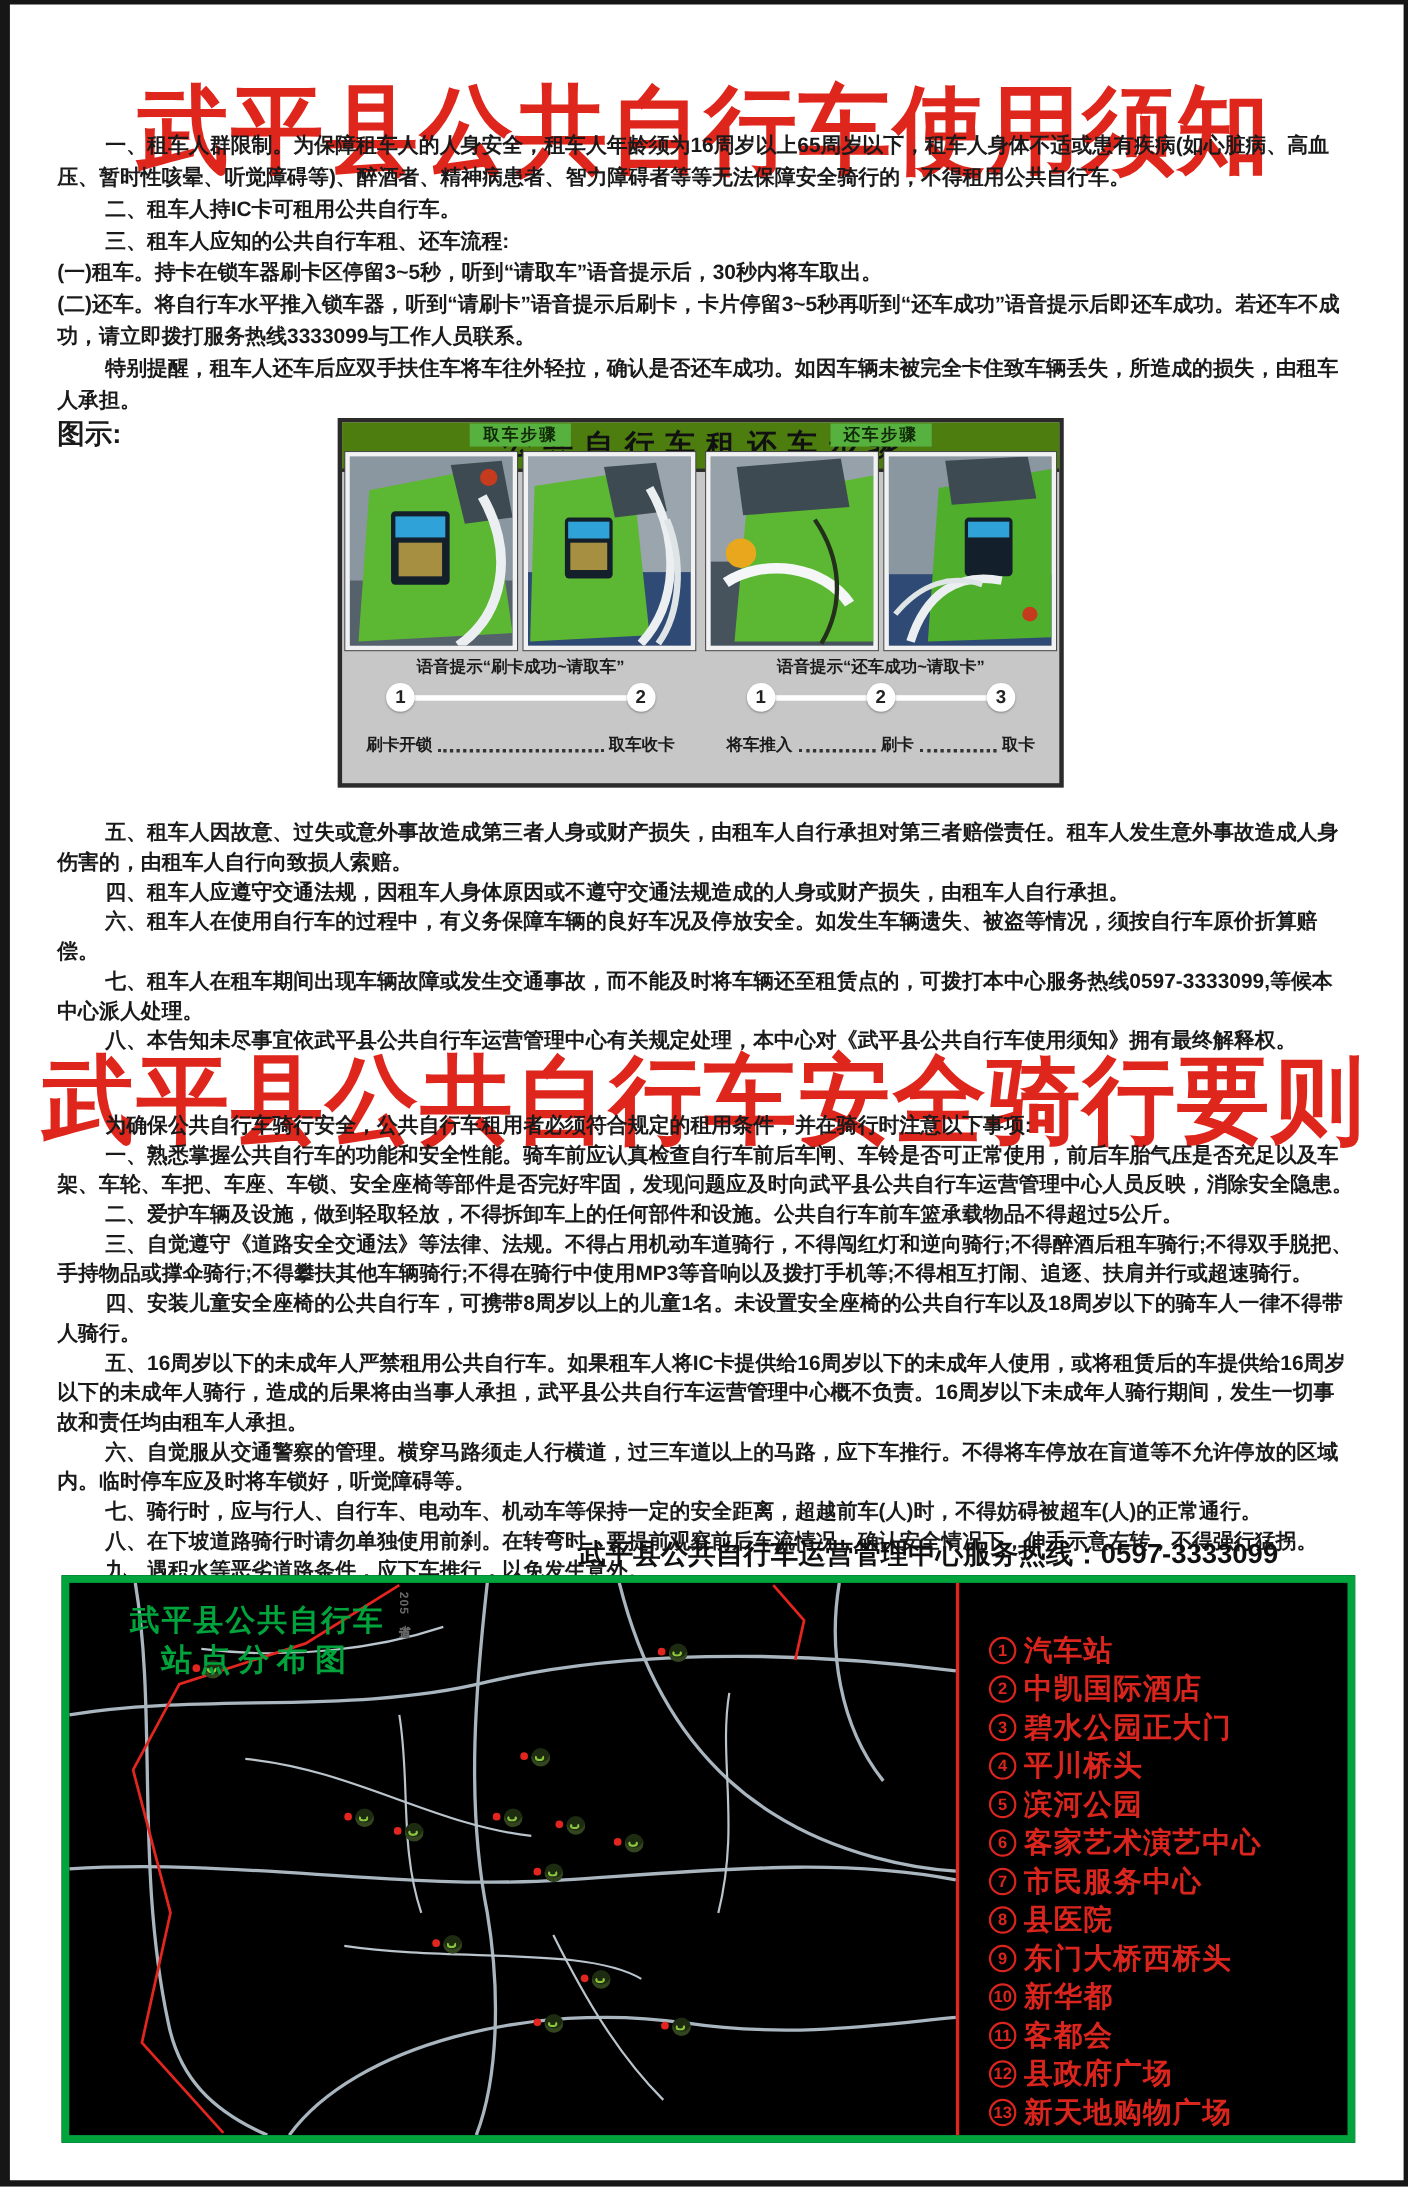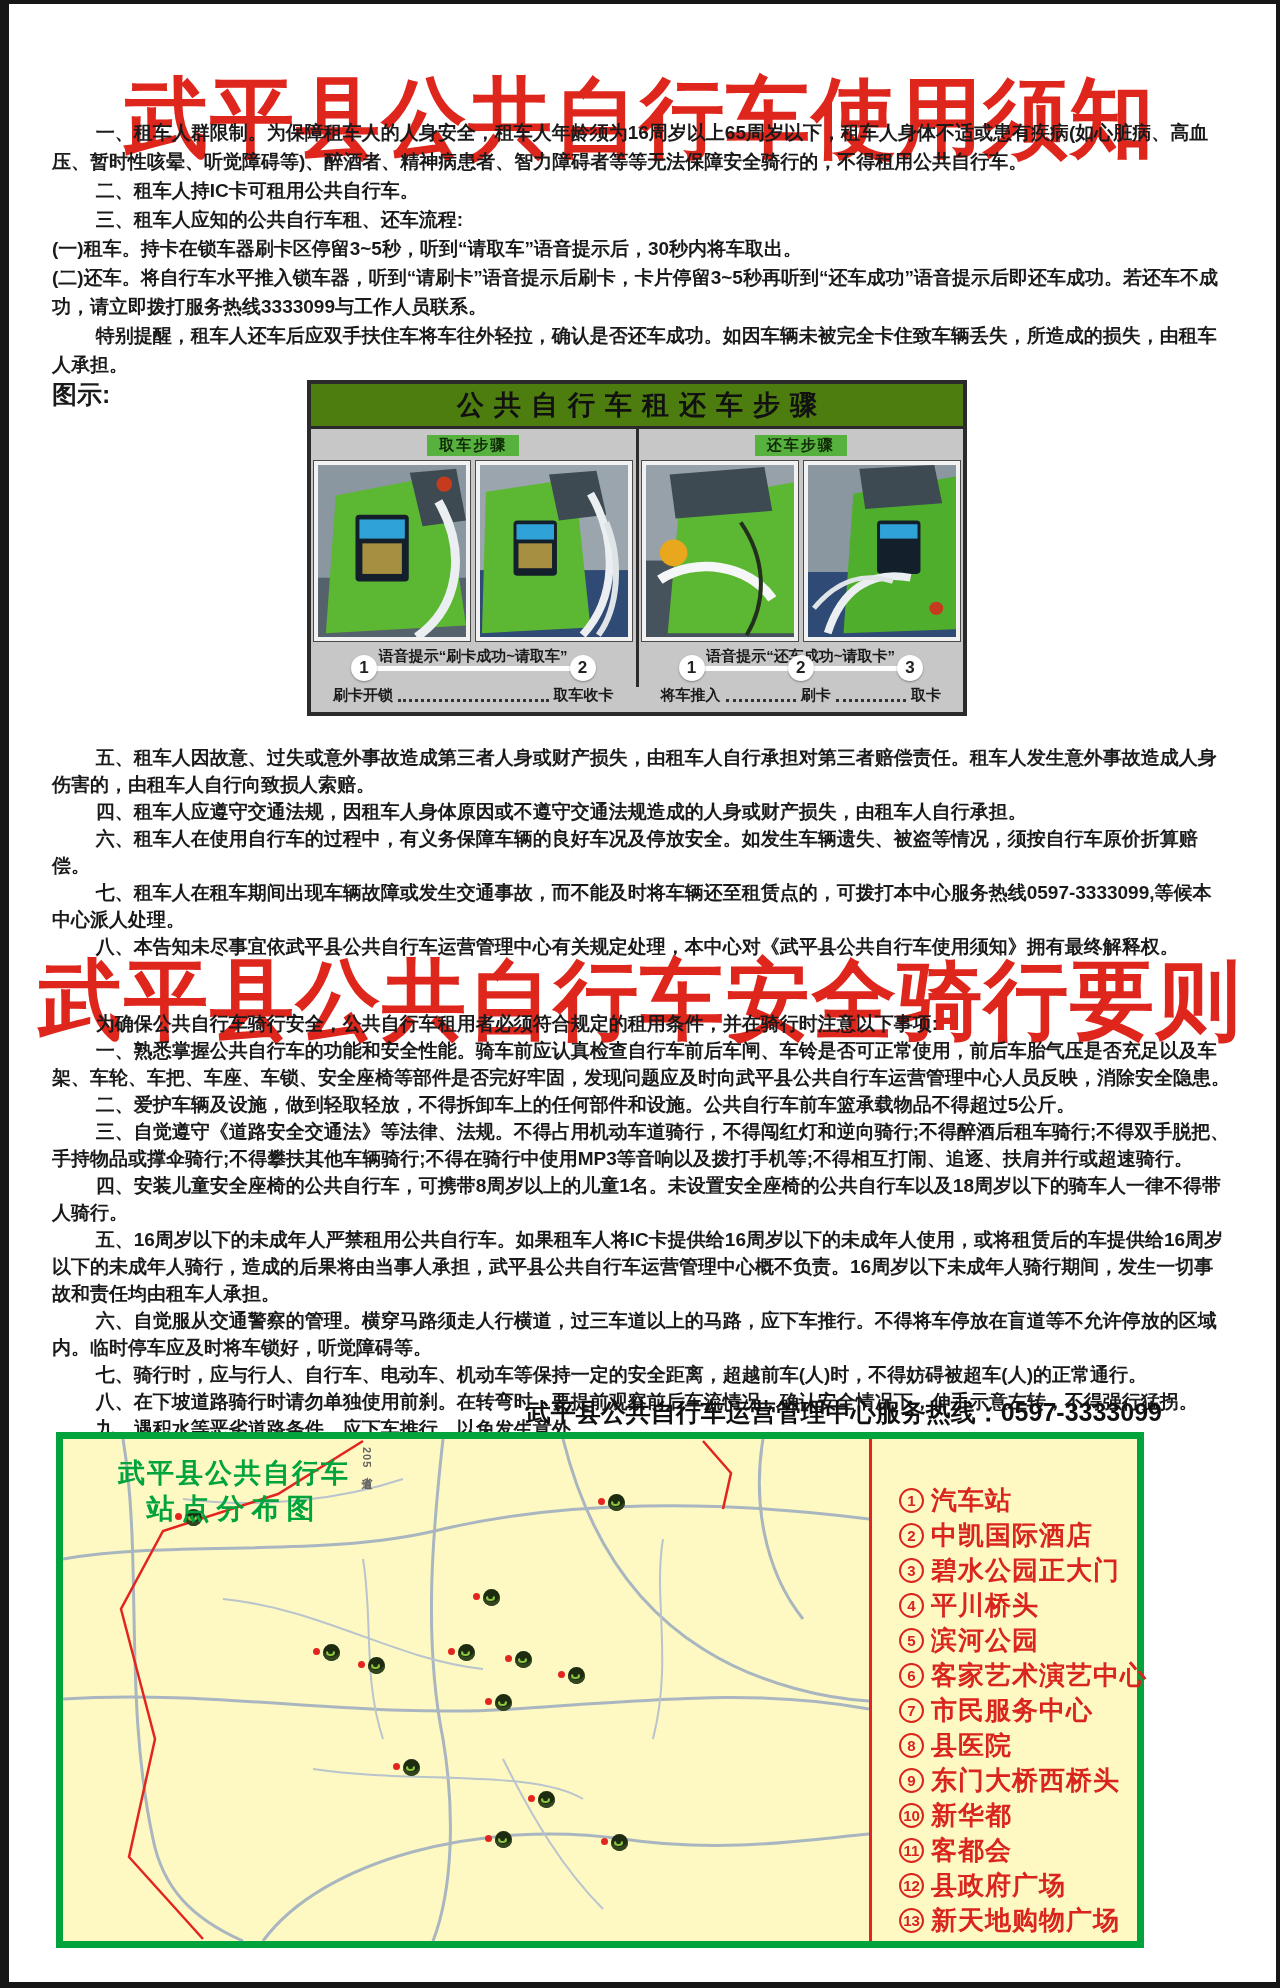--- a/index.html
+++ b/index.html
@@ -32,21 +32,21 @@
   
   #diagram{
     position:absolute;left:307px;top:380px;width:660px;height:336px;
     border:4px solid #2b2b2b;background:#c7c7c7;box-sizing:border-box;
   }
   #diagram .d-title{
     background:#4d7c0f;border-bottom:3px solid #2b2b2b;height:42px;
     display:flex;align-items:center;justify-content:center;
     font-size:27px;font-weight:900;letter-spacing:10px;padding-left:10px;color:#111;
   }
-  #diagram .d-cols{display:flex;height:258px;}
+  #diagram .d-cols{display:flex;height:258px;align-items:flex-end;}
   .d-col{flex:1;display:flex;flex-direction:column;align-items:center;min-width:0;}
   .d-divider{width:3px;background:#2b2b2b;}
   .d-badge{
     margin:6px auto 5px;background:#56b13f;color:#102a08;
     font-size:15px;font-weight:900;padding:1px 12px;letter-spacing:2px;
   }
   .d-photos{display:flex;gap:6px;justify-content:center;}
   .d-photo{
     width:148px;height:172px;border:4px solid #f2f2f2;box-shadow:0 0 0 1px #4a4a4a;
     background:#7d8a94;overflow:hidden;
@@ -62,22 +62,22 @@
   }
   .c-left{left:4px;}.c-right{right:4px;}.c-mid{left:50%;margin-left:-13px;}
   .d-labels{display:flex;align-items:center;align-self:stretch;margin:18px 22px 0;font-size:15px;font-weight:700;white-space:nowrap;}
   .d-dots{flex:1;border-bottom:3px dotted #333;height:0.65em;margin:0 5px;min-width:18px;}
 
   
   #hotline{position:absolute;top:1396px;right:118px;font-size:25px;font-weight:900;color:#111;}
 
   
   #map-box{
-    position:absolute;left:56px;top:1432px;width:1088px;height:516px;
-    border:7px solid #00a33c;background:#fef9c3;box-sizing:border-box;
+    position:absolute;left:56px;top:1432px;width:1176px;height:516px;
+    border:7px solid #00a33c;background:#000000;box-sizing:border-box;
   }
   #map-area{position:absolute;left:0;top:0;width:806px;height:502px;}
   #map-area svg{position:absolute;inset:0;}
   #map-title{
     position:absolute;left:26px;top:16px;width:290px;text-align:center;
     color:#00a33c;font-weight:900;font-size:27px;line-height:36px;letter-spacing:2px;
   }
   #map-title .l2{letter-spacing:7px;font-size:28px;}
   #road-label{
     position:absolute;left:296px;top:8px;writing-mode:vertical-rl;

